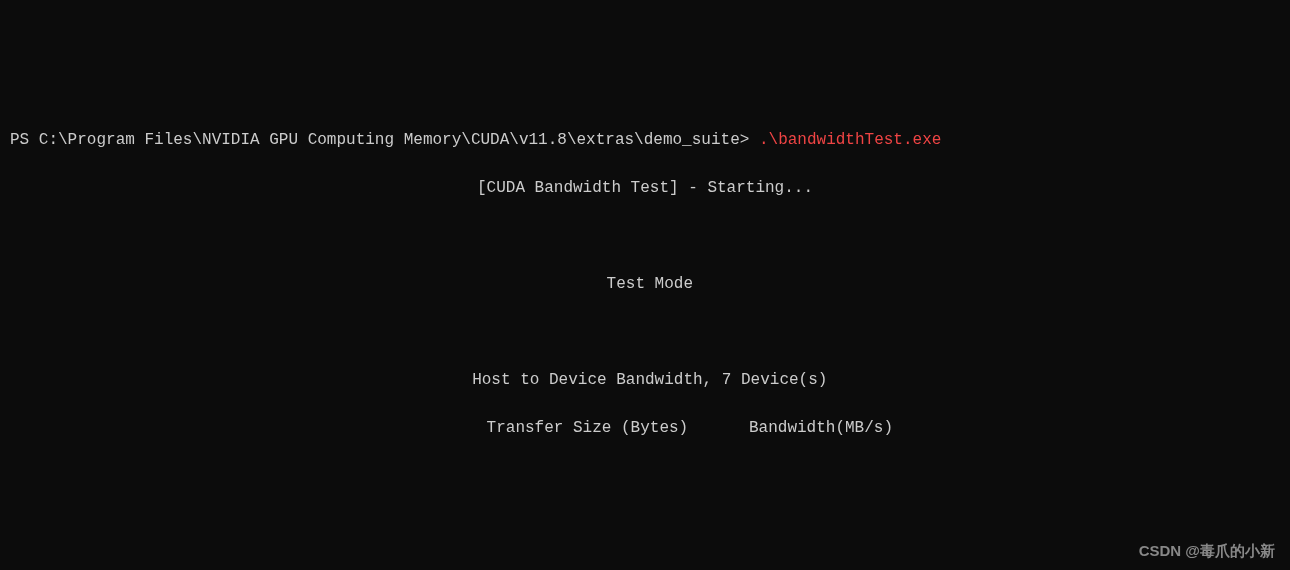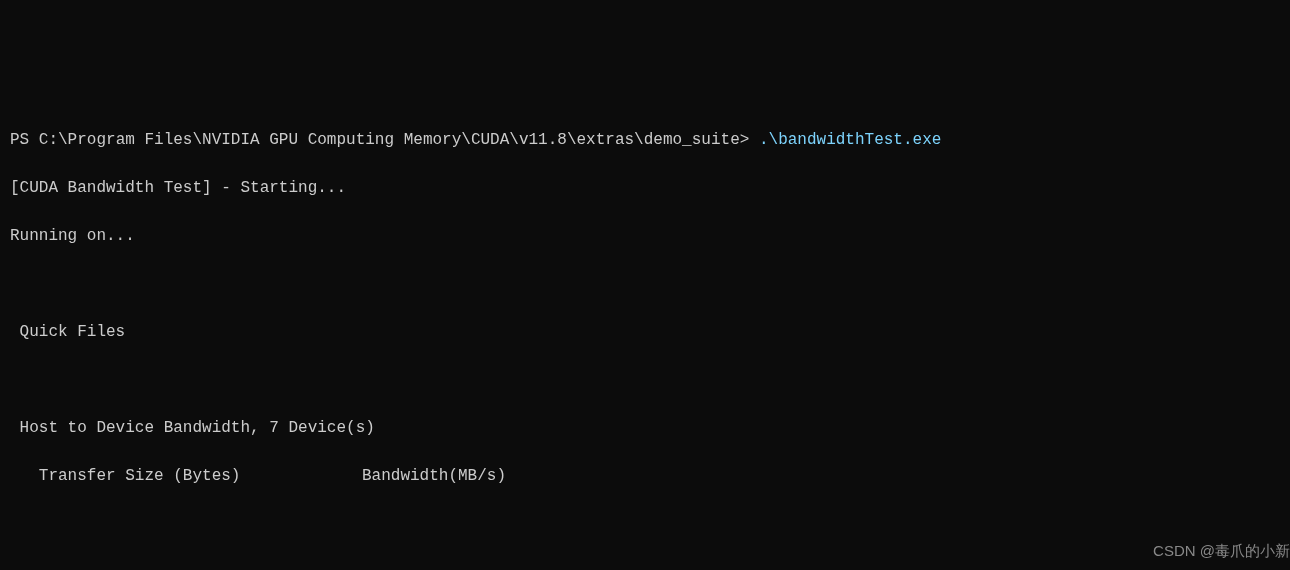--- a/index.html
+++ b/index.html
@@ -17,33 +17,35 @@
       height: 570px;
       padding: 8px 10px;
       position: relative;
       white-space: pre;
       overflow: hidden;
     }
     .prompt-line {
       color: #cccccc;
     }
     .command {
-      color: #7dd3fc;
+      color: #ef4444;
     }
     .output {
       color: #cccccc;
+      text-align: center;
     }
     .watermark {
       position: absolute;
       bottom: 8px;
-      right: 0;
+      right: 15px;
       color: #888888;
       font-size: 15px;
       font-family: sans-serif;
       white-space: nowrap;
+      font-weight: bold;
     }
     .line {
       display: block;
     }
     .col1 {
       display: inline-block;
       width: 352px;
     }
     .col2 {
       display: inline-block;
@@ -53,23 +55,22 @@
     }
   </style>
 </head>
 <body>
 
 
 
 <div class="terminal">
 <span class="line prompt-line"><span>PS </span><span>C:\Program Files\NVIDIA GPU Computing Memory\CUDA\v11.8\extras\demo_suite</span><span>&gt; </span><span class="command">.\bandwidthTest.exe</span></span>
 <span class="line output">[CUDA Bandwidth Test] - Starting...</span>
-<span class="line output">Running on...</span>
 <div class="blank"></div>
-<span class="line output"> Quick Files</span>
+<span class="line output"> Test Mode</span>
 <div class="blank"></div>
 <span class="line output"> Host to Device Bandwidth, 7 Device(s)</span>
 <span class="line output"><span class="col1">   Transfer Size (Bytes)</span><span class="col2">Bandwidth(MB/s)</span></span>
 
 
 
 
 
 
 

